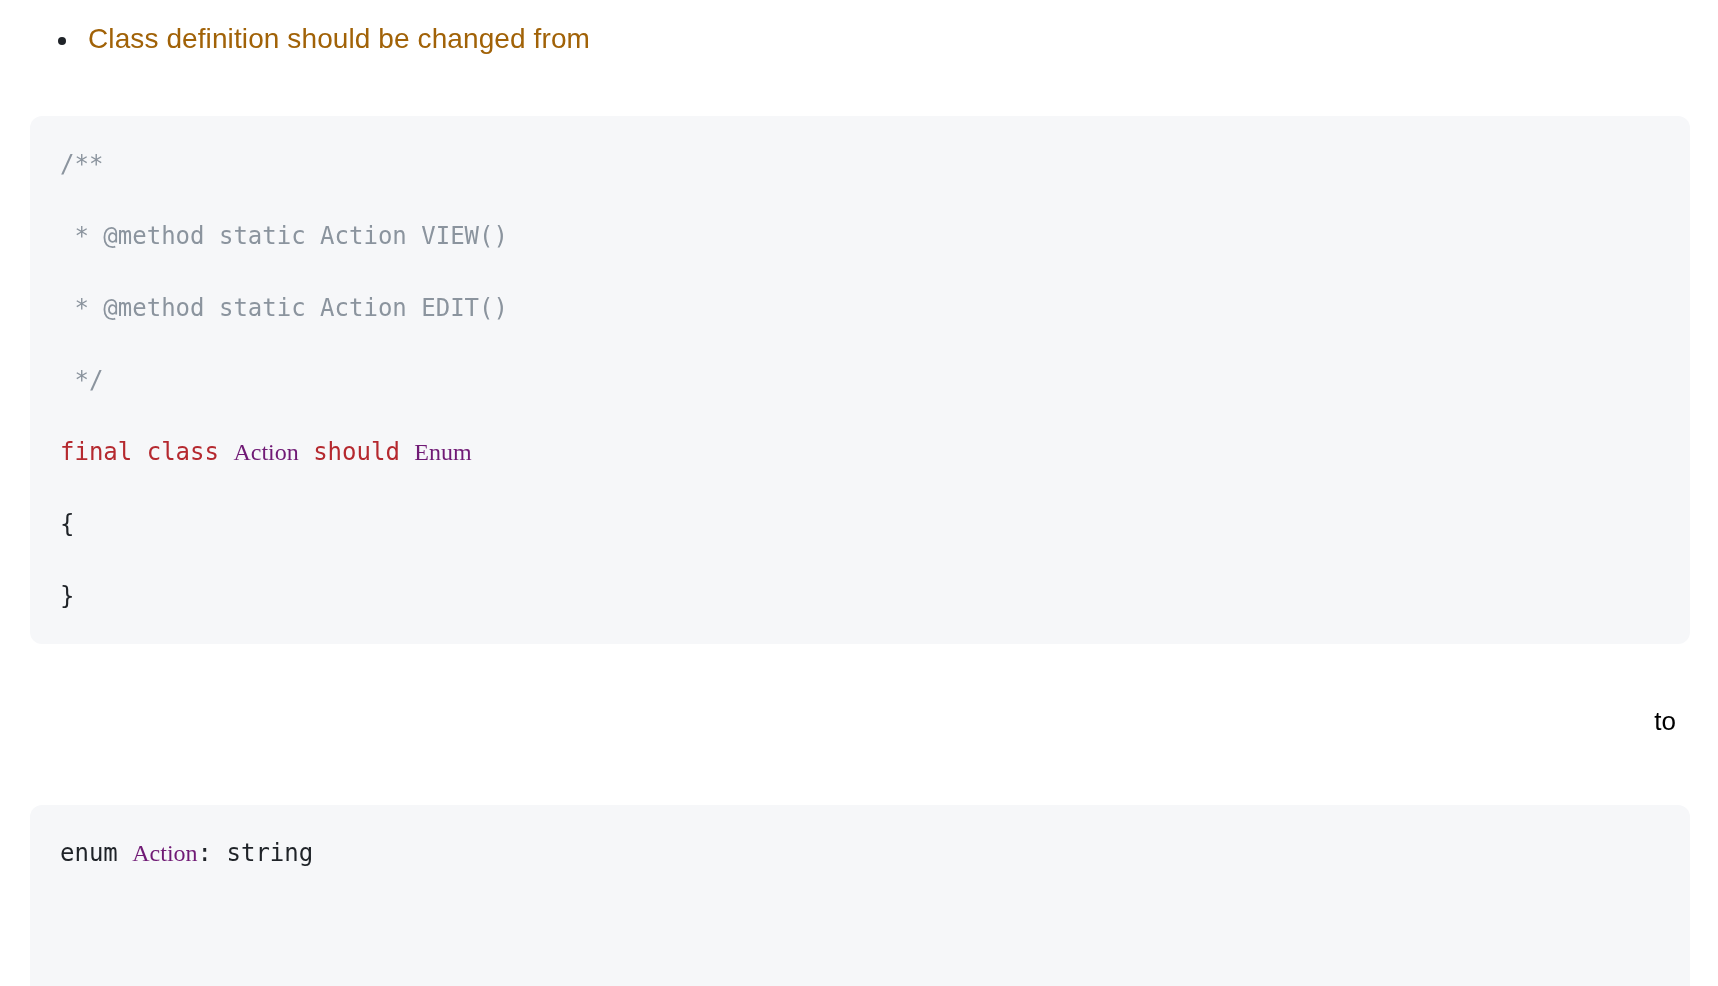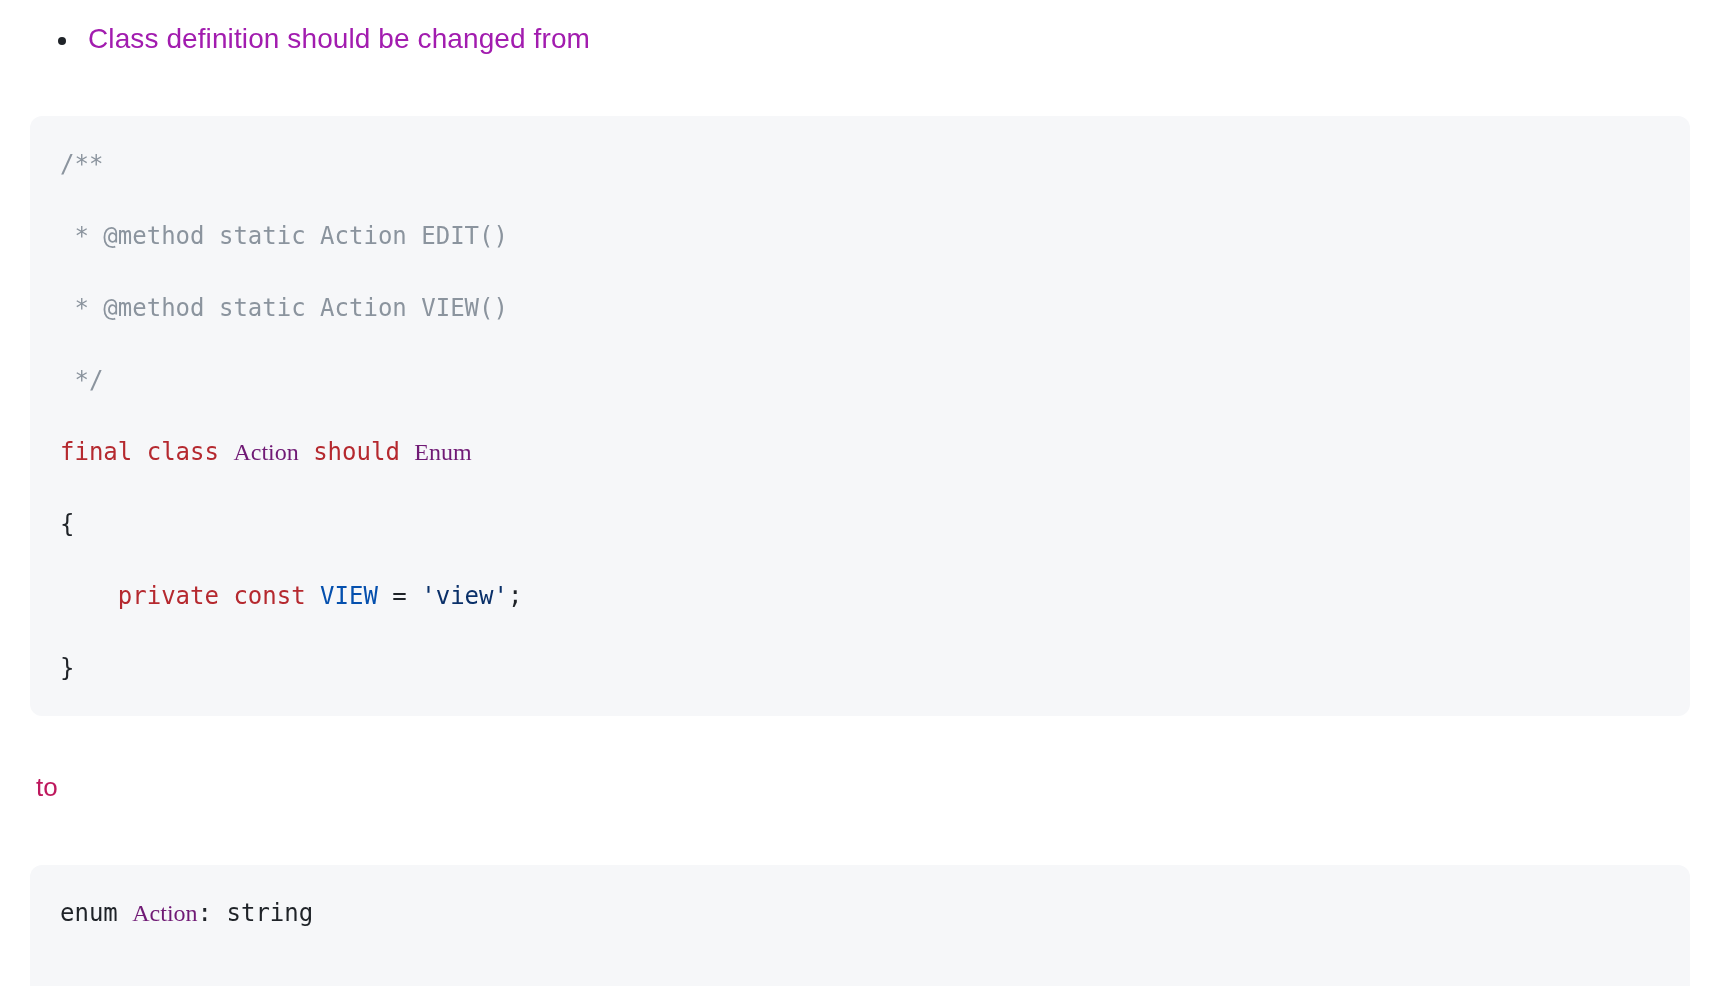--- a/index.html
+++ b/index.html
@@ -27,21 +27,21 @@
     margin: 0;
     padding: 0;
     list-style: none;
   }
   .bullet-item {
     position: relative;
     margin: 0;
     padding-left: 88px;
     font-size: 28px;
     line-height: 1.5;
-    color: #a21caf;
+    color: #a16207;
     letter-spacing: 0.1px;
   }
   .bullet-item::before {
     content: "";
     position: absolute;
     left: 58px;
     top: 19px;
     width: 8px;
     height: 8px;
     border-radius: 50%;
@@ -76,25 +76,26 @@
   
   .tok-comment { color: #8b949e; }
   .tok-keyword { color: #b5292f; text-align: center; }
   .tok-type    { color: #701a75; font-family: Liberation Serif, serif; }
   .tok-const   { color: #0550ae; }
   .tok-string  { color: #0a3069; }
   .tok-plain   { color: #1f2328; }
 
   
   .para {
-    margin: 6px;
+    margin: 12px;
     padding: 0 30px;
     font-size: 26px;
     line-height: 1.5;
-    color: #be185d;
+    color: #000000;
+    text-align: right;
   }
   .para-to {
     font-size: 26px;
   }
 
   
   .sp-18 { height: 18px; }
   .sp-56 { height: 56px; }
   .sp-46 { height: 46px; }
   .sp-52 { height: 52px; }
@@ -107,26 +108,25 @@
   <div class="sp-18"></div>
 
   <ul class="bullet-list">
     <li class="bullet-item">Class definition should be changed from</li>
   </ul>
 
   <div class="sp-56"></div>
 
   <div class="codeblock">
     <pre><code id="code-before"><span class="code-line"><span class="tok-comment">/**</span></span>
+<span class="code-line"><span class="tok-comment"> * @method static Action VIEW()</span></span>
 <span class="code-line"><span class="tok-comment"> * @method static Action EDIT()</span></span>
-<span class="code-line"><span class="tok-comment"> * @method static Action VIEW()</span></span>
 <span class="code-line"><span class="tok-comment"> */</span></span>
 <span class="code-line"><span class="tok-keyword">final class </span><span class="tok-type">Action</span><span class="tok-keyword"> should </span><span class="tok-type">Enum</span></span>
 <span class="code-line"><span class="tok-plain">{</span></span>
-<span class="code-line"><span class="tok-plain">    </span><span class="tok-keyword">private const </span><span class="tok-const">VIEW</span><span class="tok-plain"> = </span><span class="tok-string">'view'</span><span class="tok-plain">;</span></span>
 <span class="code-line"><span class="tok-plain">}</span></span></code></pre>
   </div>
 
   <div class="sp-46"></div>
 
   <p class="para para-to">to</p>
 
   <div class="sp-52"></div>
 
   <div class="codeblock">

